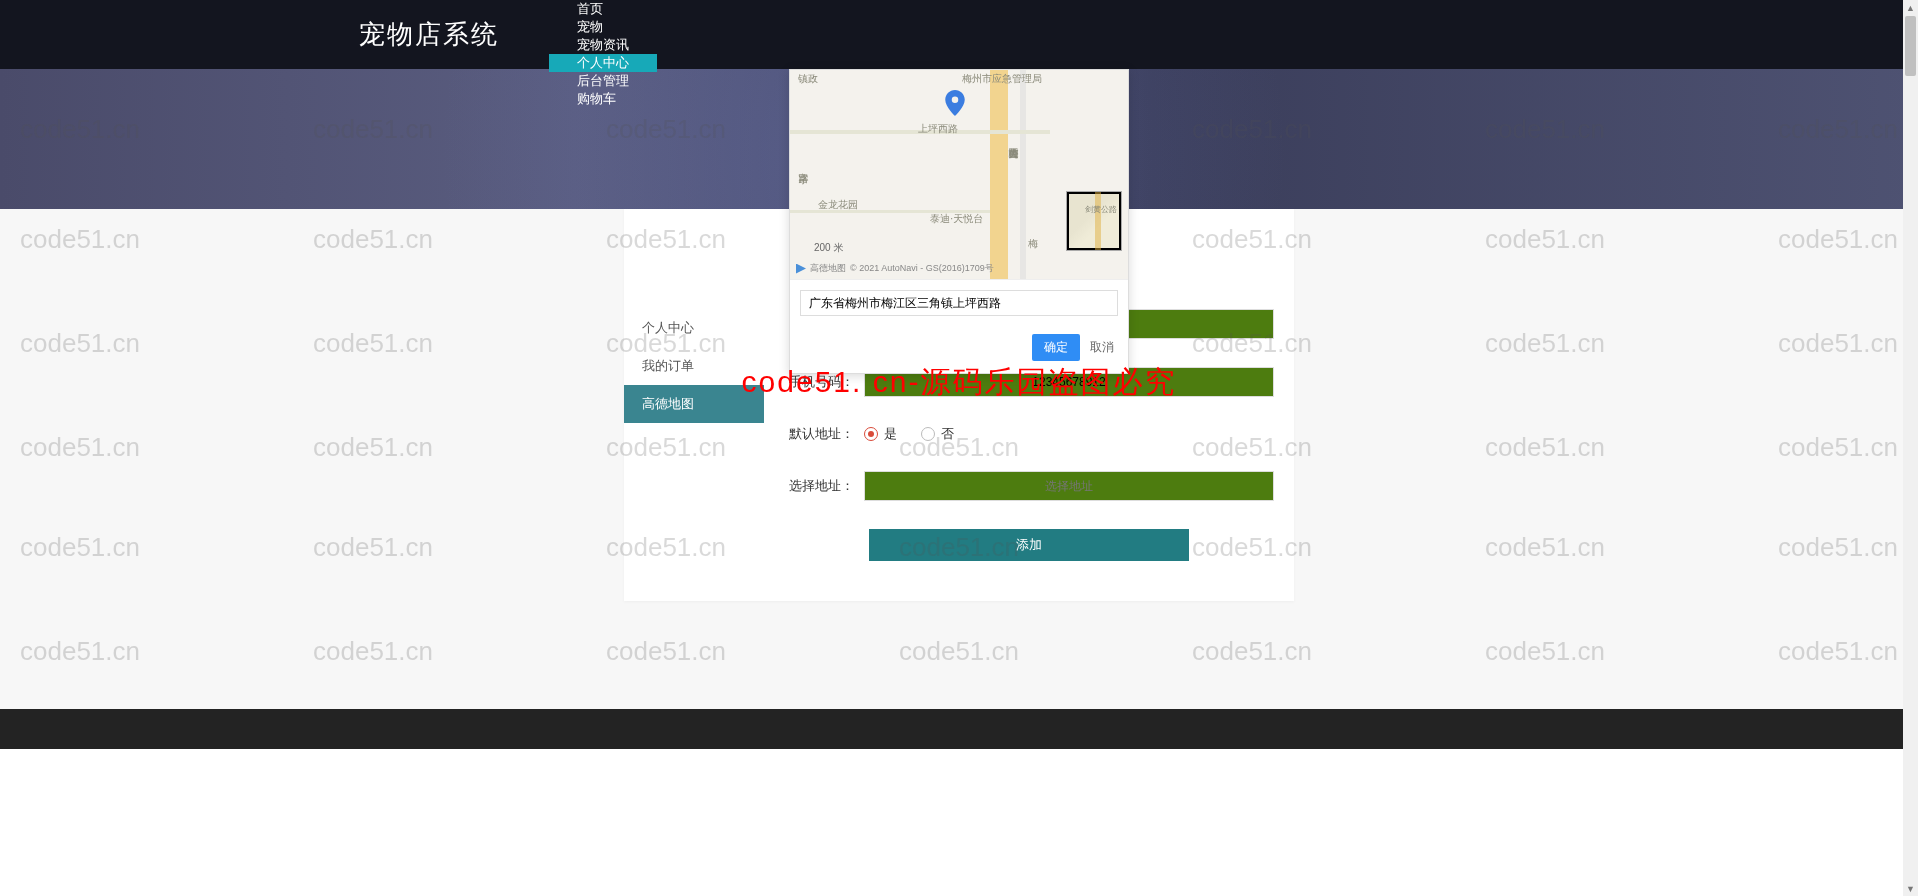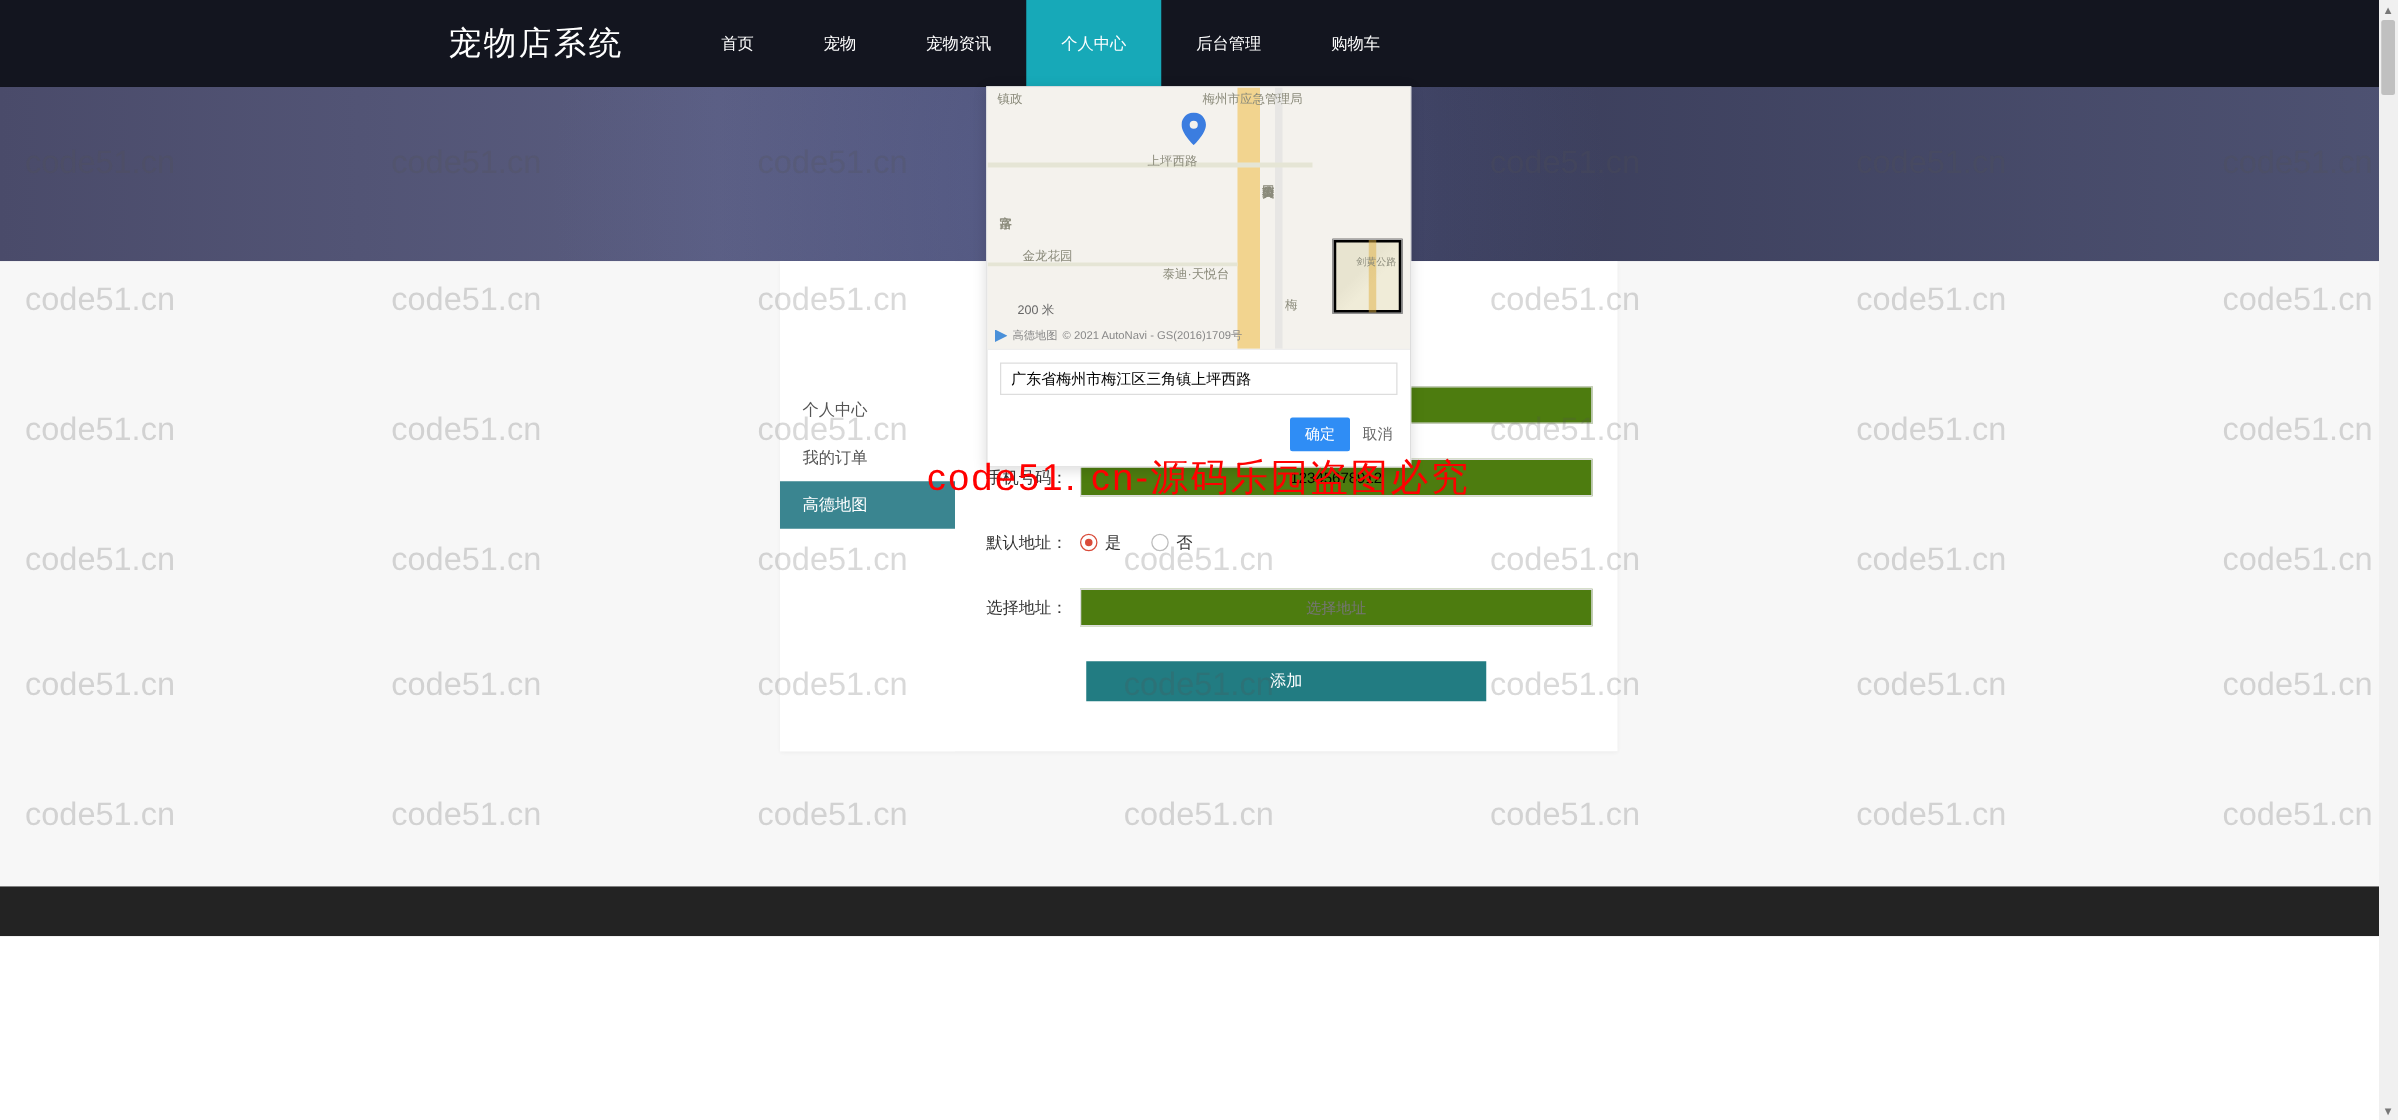--- a/index.html
+++ b/index.html
@@ -1,20 +1,20 @@
 <!DOCTYPE html>
 <html><head>
 <meta charset="utf-8">
 <style>
 * { margin: 0; padding: 0; box-sizing: border-box; }
 body { font-family: "Microsoft YaHei", Arial, sans-serif; font-size: 13px; color: #333; background: #fff; overflow-x: hidden; }
 .header { background: #13151f; height: 69px; width: 100%; position: relative; z-index: 10; }
 .header-inner { max-width: 1200px; margin: 0 auto; display: flex; align-items: center; height: 100%; }
 .logo { color: #fff; font-size: 26px; padding: 0 30px 0 0; letter-spacing: 2px; }
-.nav { display: flex; height: 100%; margin-left: 20px; }
+.nav { display: flex; height: 100%; margin-left: 20px; flex-direction: column; }
 .nav-item { color: #fff; font-size: 13px; padding: 0 28px; height: 100%; display: flex; align-items: center; cursor: pointer; }
 .nav-item.active { background: #17a9b8; }
 .hero { height: 140px; background: linear-gradient(90deg, #4a4b6a 0%, #5a5d80 30%, #3a3d5a 60%, #4e5272 100%); position: relative; overflow: hidden; }
 .hero::after { content: ""; position: absolute; inset: 0; background: radial-gradient(circle at 45% 60%, rgba(100,110,170,0.4), transparent 40%); }
 .main-wrap { background: #f7f7f7; min-height: 500px; padding-bottom: 20px; position: relative; }
 .container { max-width: 670px; margin: 0 auto; background: #fff; display: flex; position: relative; top: 0; box-shadow: 0 1px 3px rgba(0,0,0,0.04); }
 .sidebar { width: 140px; background: #fff; padding-top: 100px; }
 .side-item { padding: 10px 18px; font-size: 13px; color: #555; cursor: pointer; }
 .side-item.active { background: #3a8590; color: #fff; }
 .content { flex: 1; padding: 100px 20px 40px 20px; }

